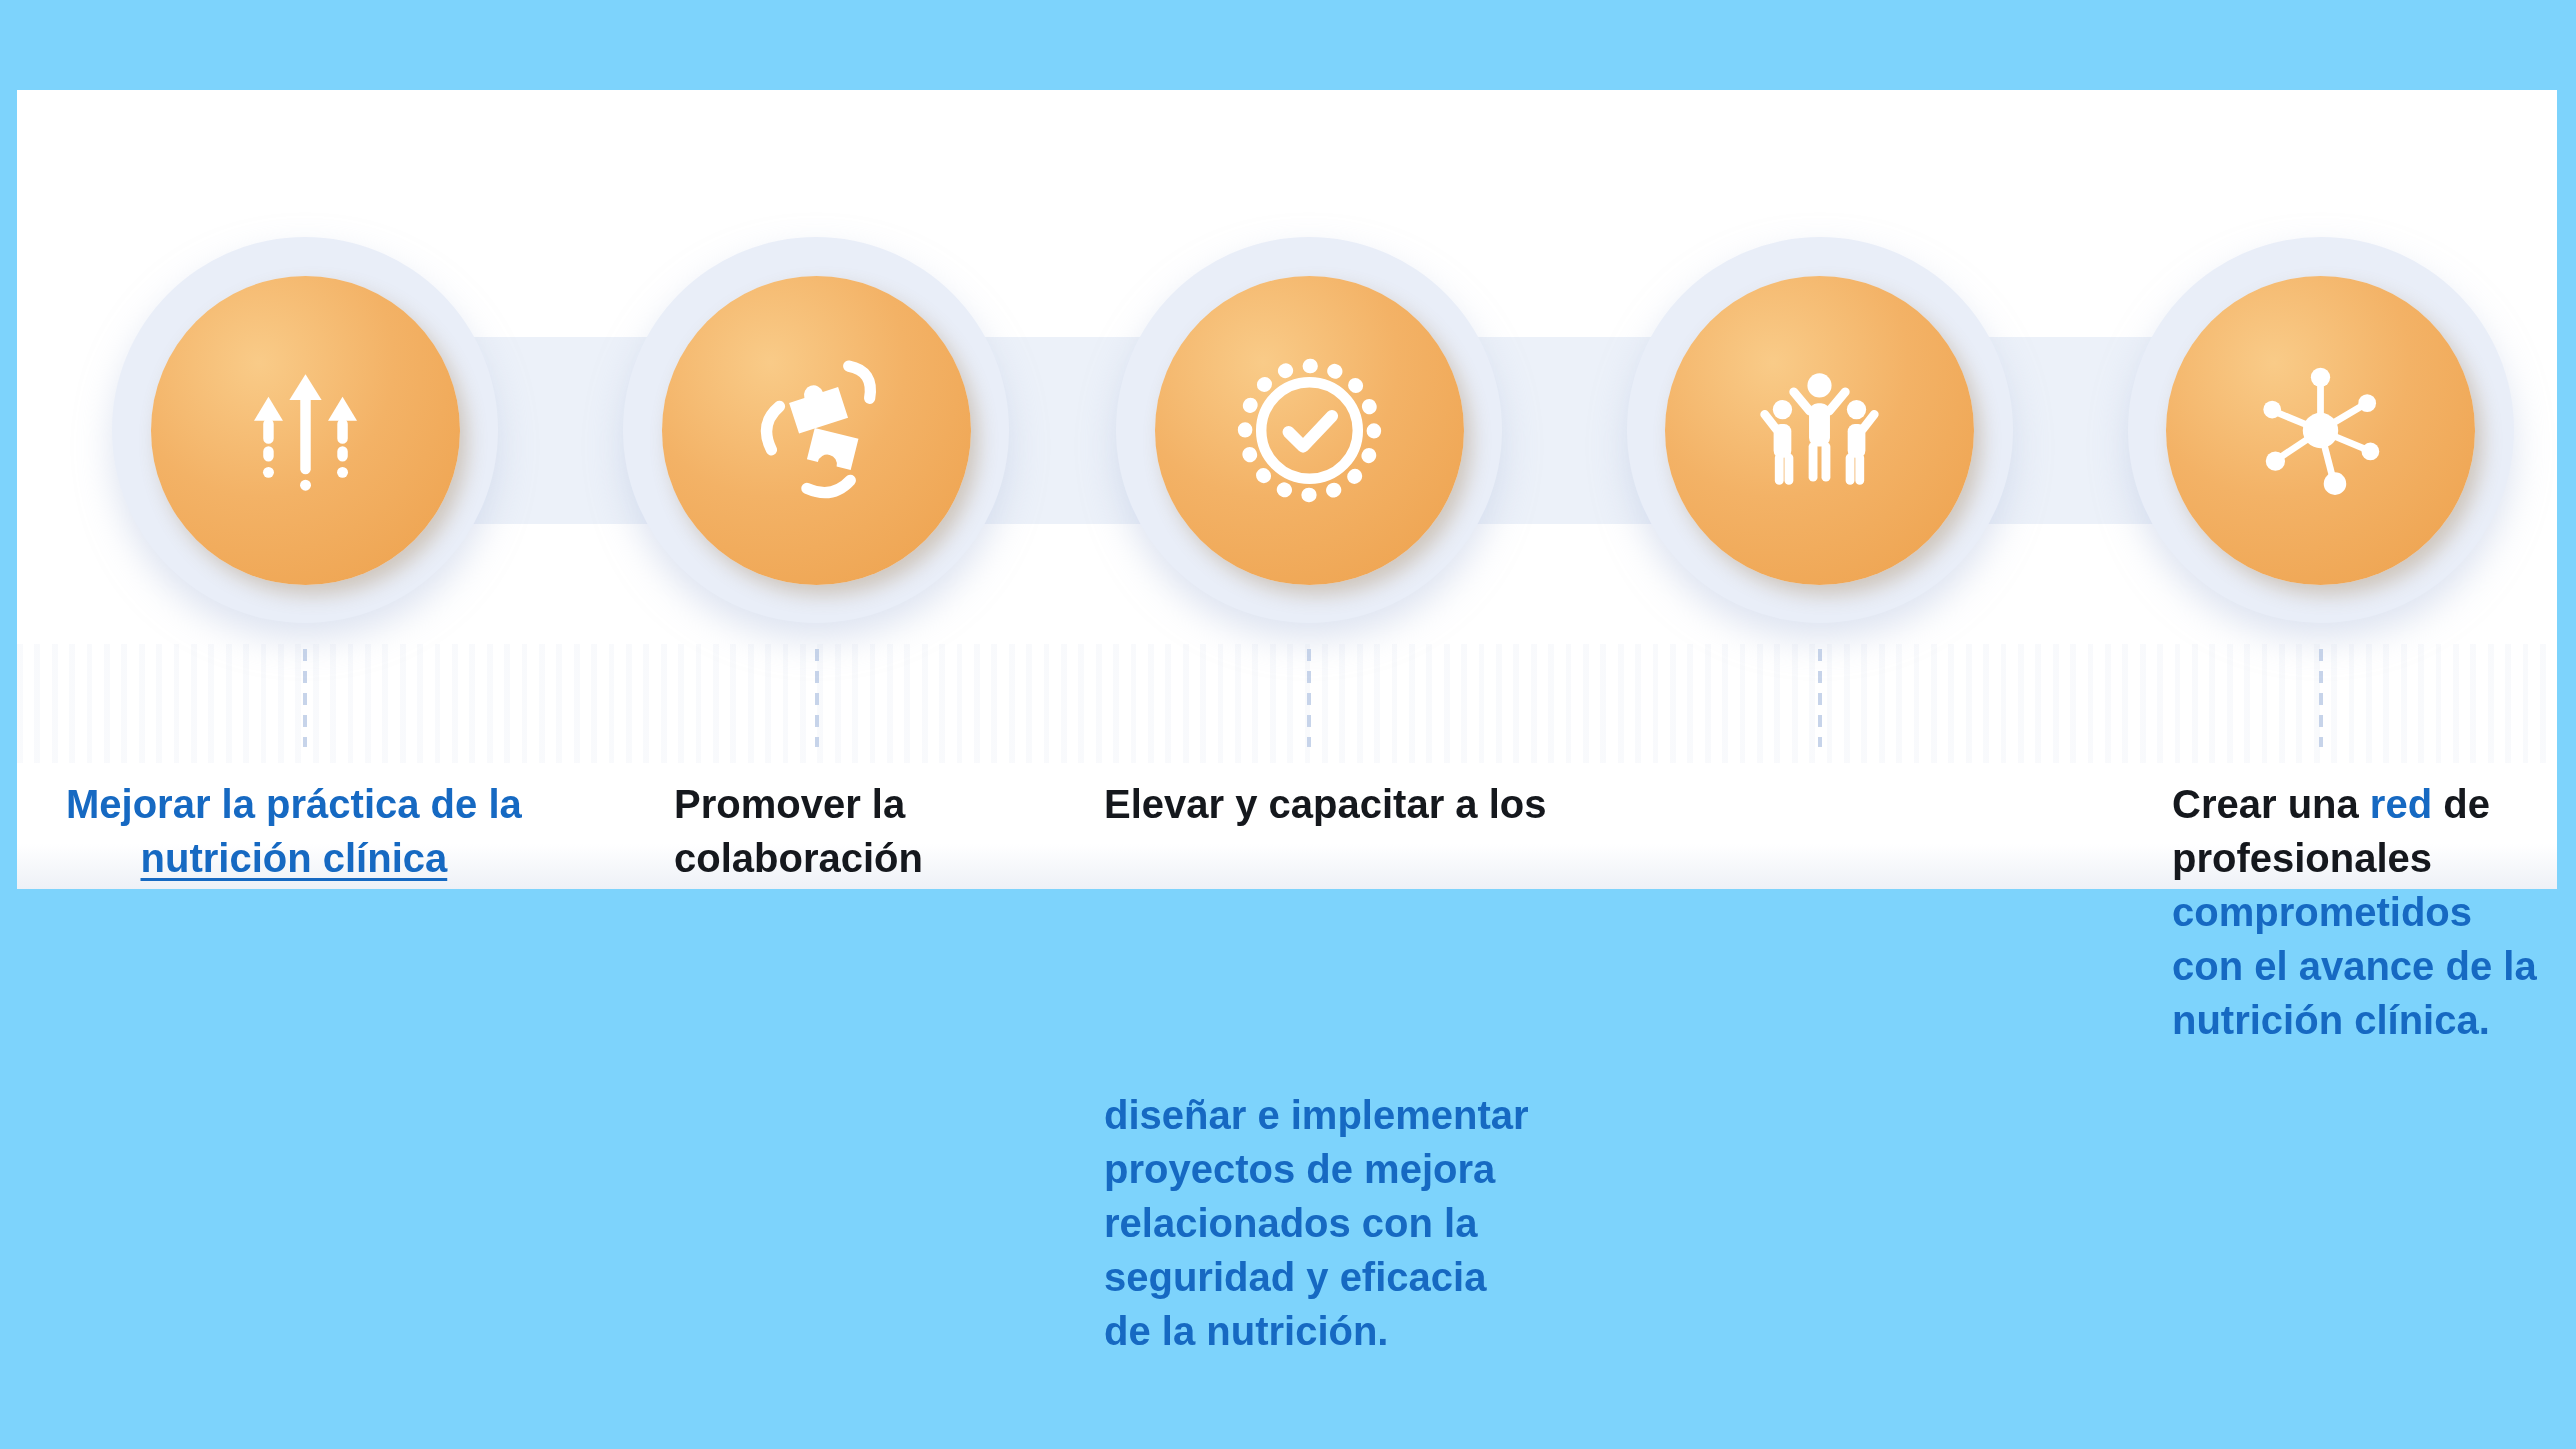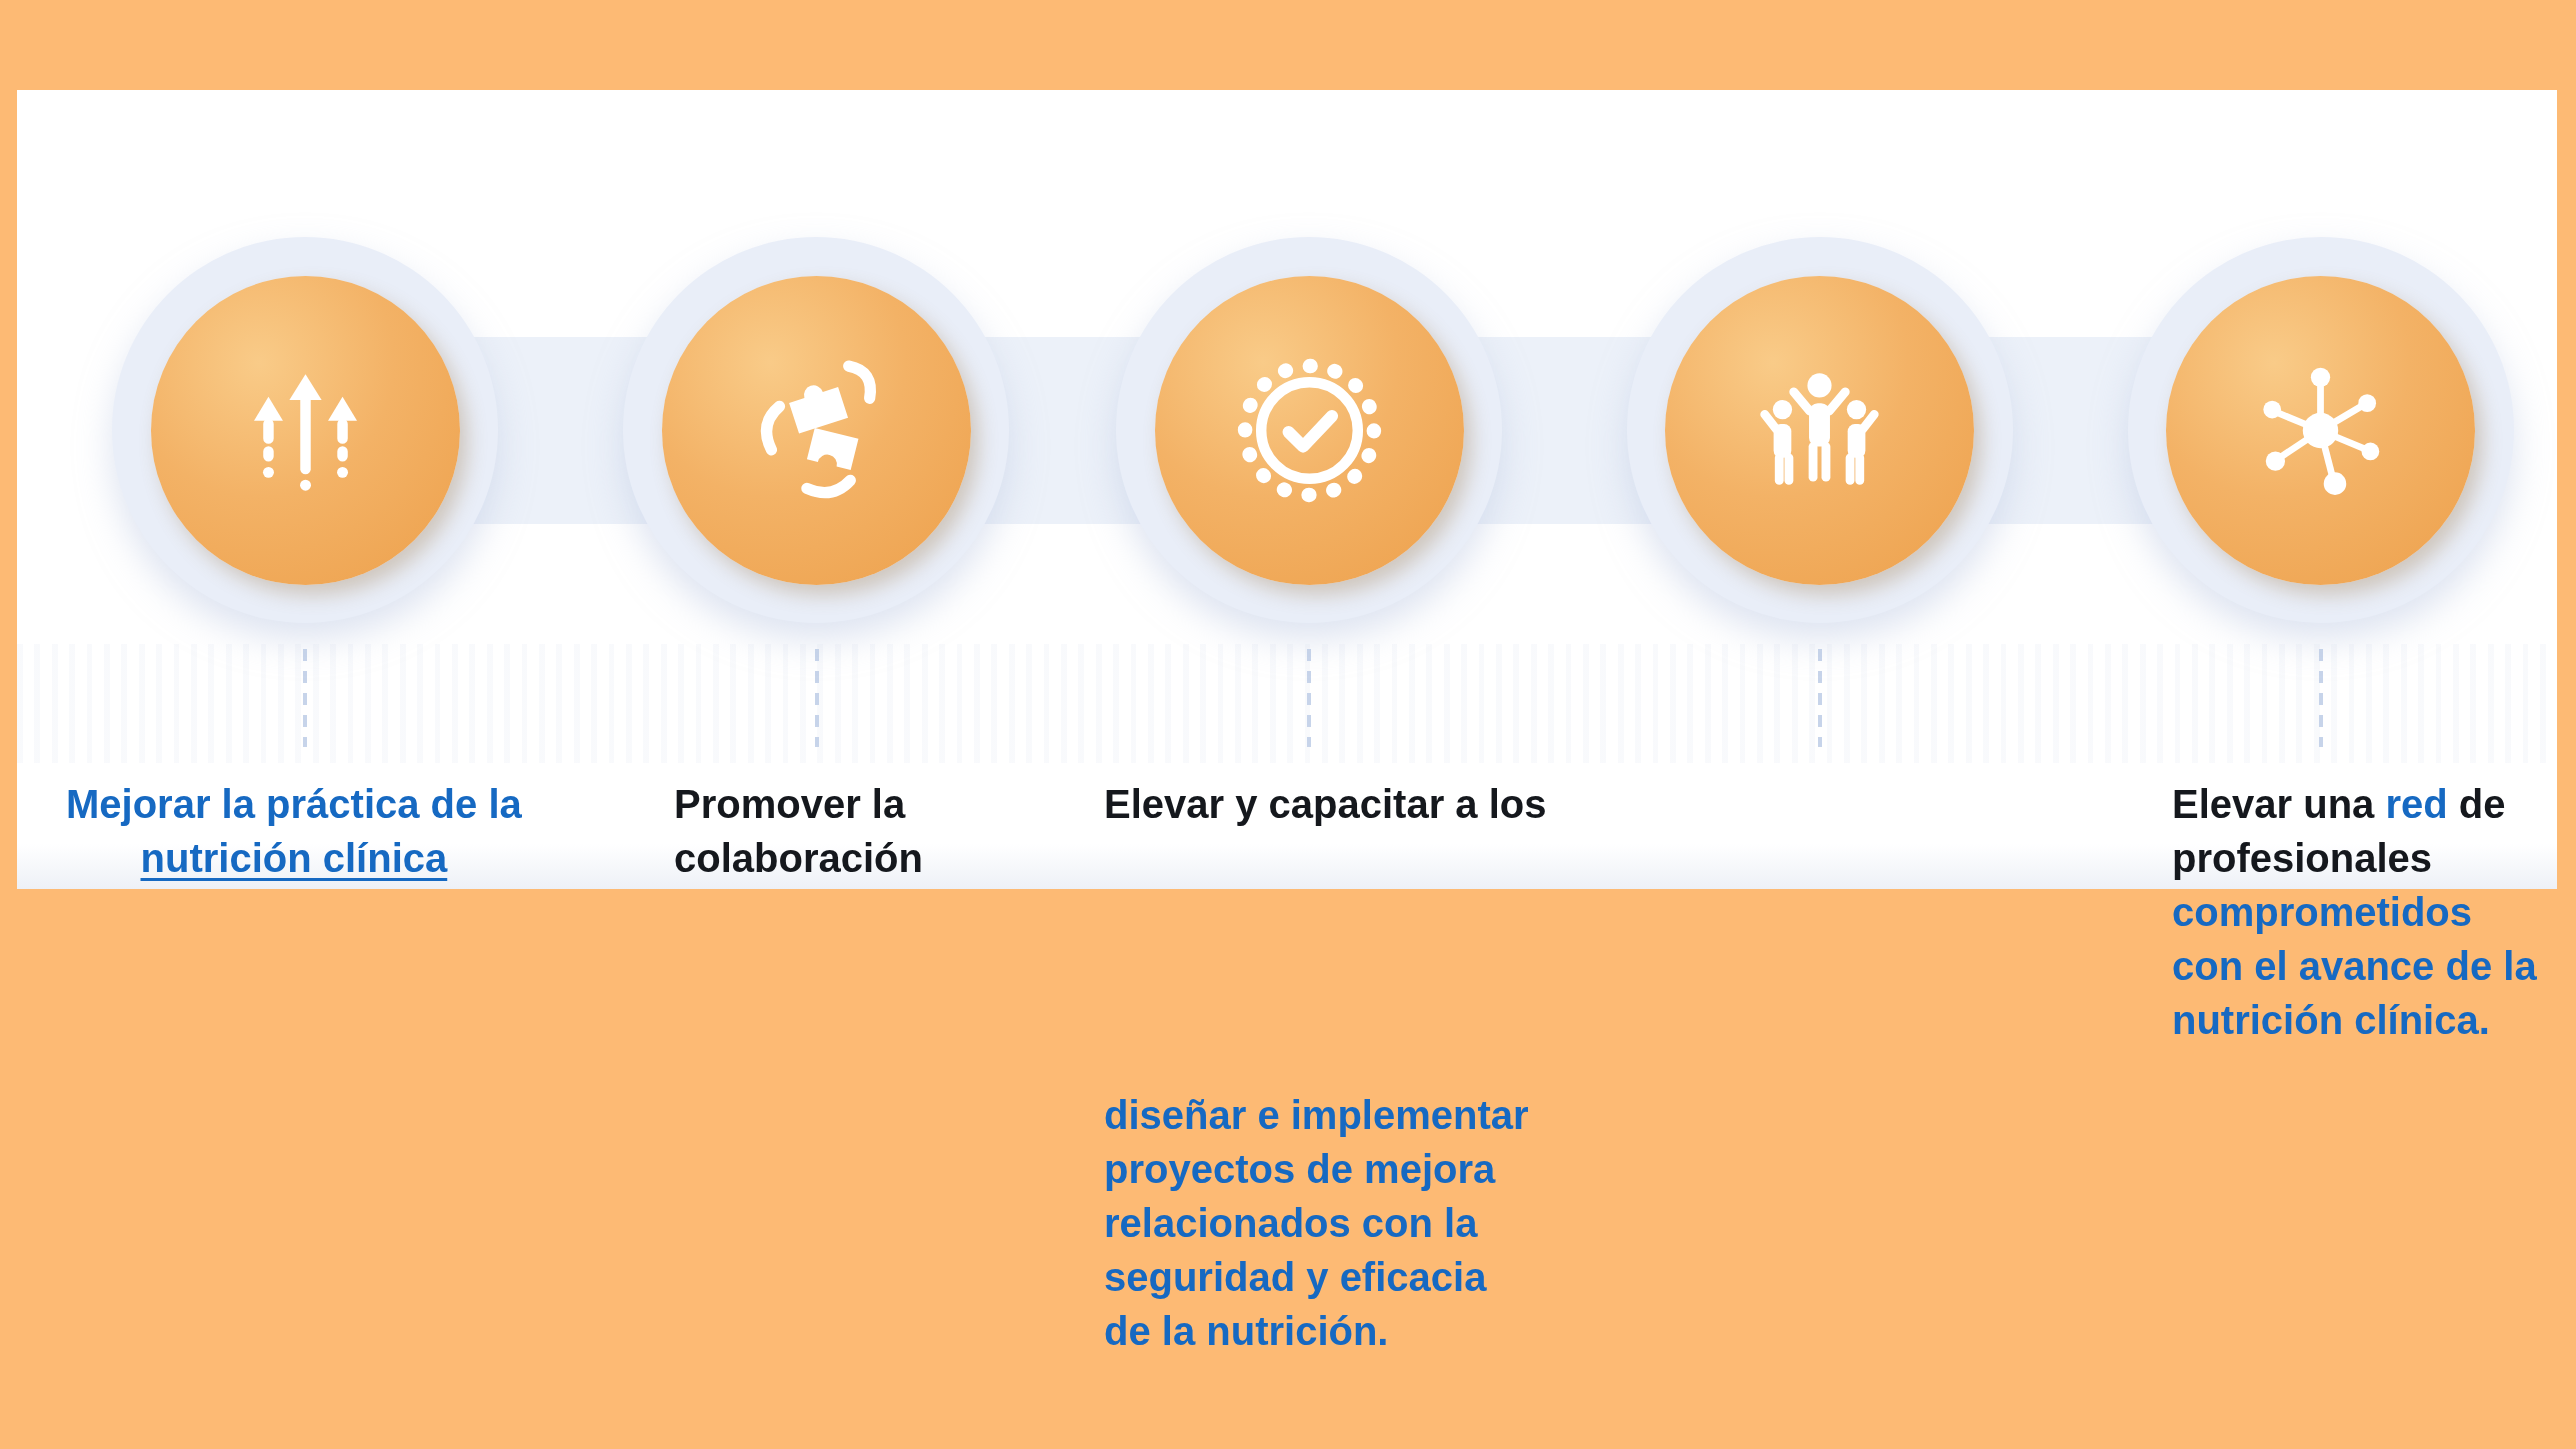--- a/index.html
+++ b/index.html
@@ -1,17 +1,17 @@
 <!DOCTYPE html>
 <html style="font-size:10.3px"><head>
 <meta charset="utf-8">
 <style>
   html,body{margin:0;padding:0;background:#000;}
   .stage{
-    position:relative;width:2576px;height:1449px;background:#fdba74;overflow:hidden;
+    position:relative;width:2576px;height:1449px;background:#7dd3fc;overflow:hidden;
     font-family:"Liberation Sans","DejaVu Sans",sans-serif;
   }
   .panel{
     position:absolute;left:16.7px;top:90px;width:2540px;height:799px;
     background:#ffffff;z-index:1;
   }
   .panel::after{
     content:"";position:absolute;left:0;bottom:0;width:100%;height:45px;
     background:linear-gradient(180deg,rgba(238,241,247,0),rgba(228,233,242,0.65));
   }
@@ -192,21 +192,21 @@
   <div class="detail-block">
     <div class="ln t-blue">diseñar e implementar</div>
     <div class="ln t-blue">proyectos de mejora</div>
     <div class="ln t-blue">relacionados con la</div>
     <div class="ln t-blue">seguridad y eficacia</div>
     <div class="ln t-blue">de la nutrición.</div>
   </div>
 
 
   <div class="col col5">
-    <div class="ln"><span class="t-dark">Elevar una </span><span class="t-blue">red</span><span class="t-dark"> de</span></div>
+    <div class="ln"><span class="t-dark">Crear una </span><span class="t-blue">red</span><span class="t-dark"> de</span></div>
     <div class="ln t-dark">profesionales</div>
     <div class="ln t-blue">comprometidos</div>
     <div class="ln t-blue">con el avance de la</div>
     <div class="ln t-blue">nutrición clínica.</div>
   </div>
 
 </div>
 
 
 </body></html>

